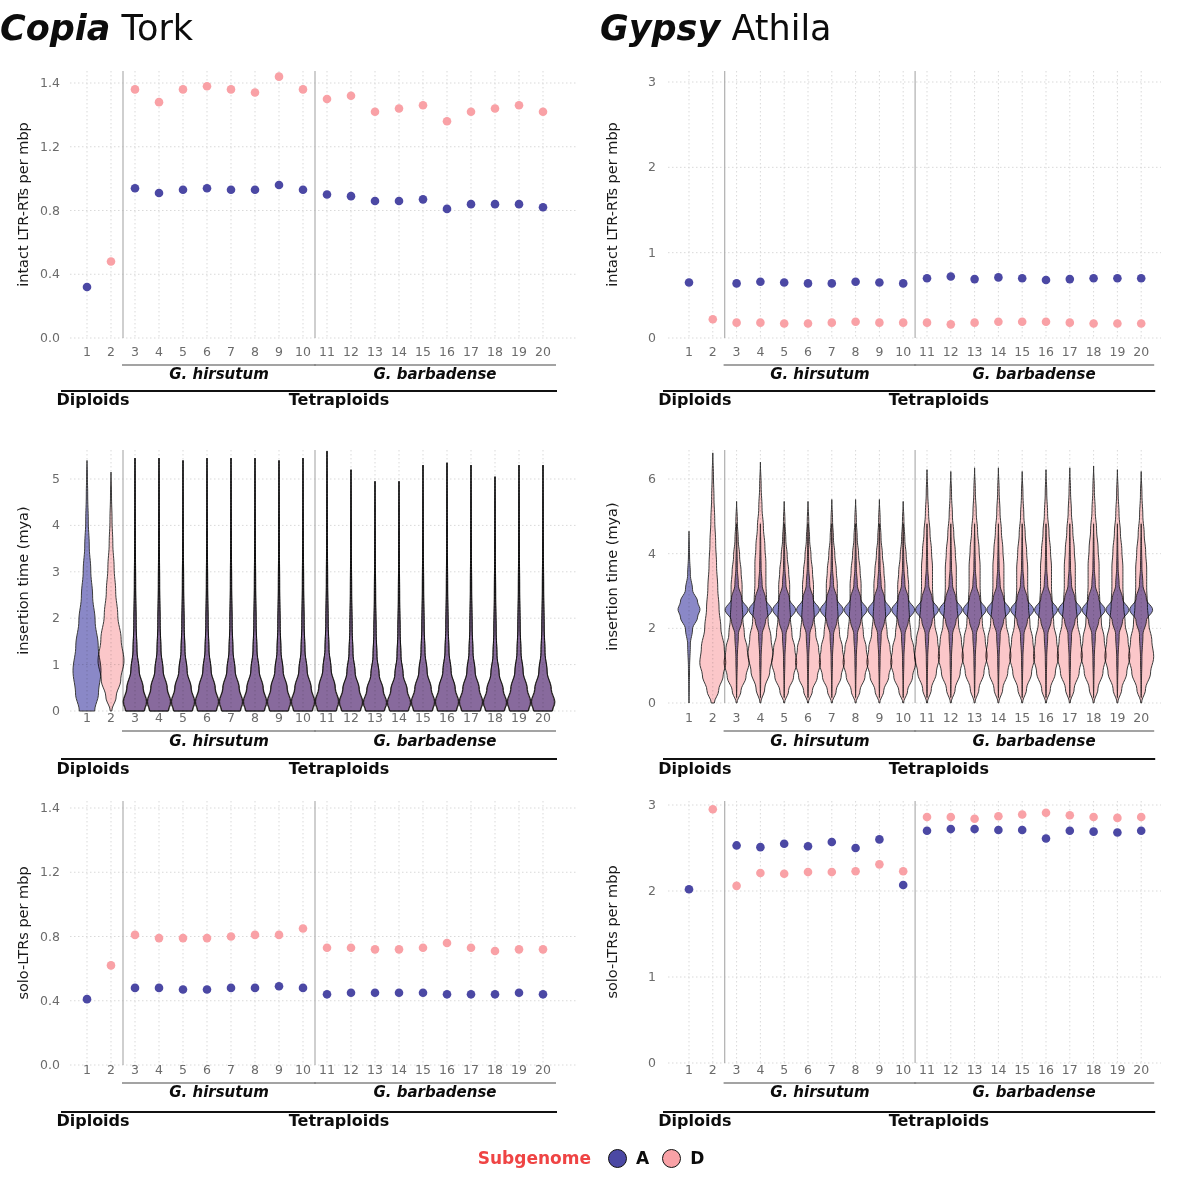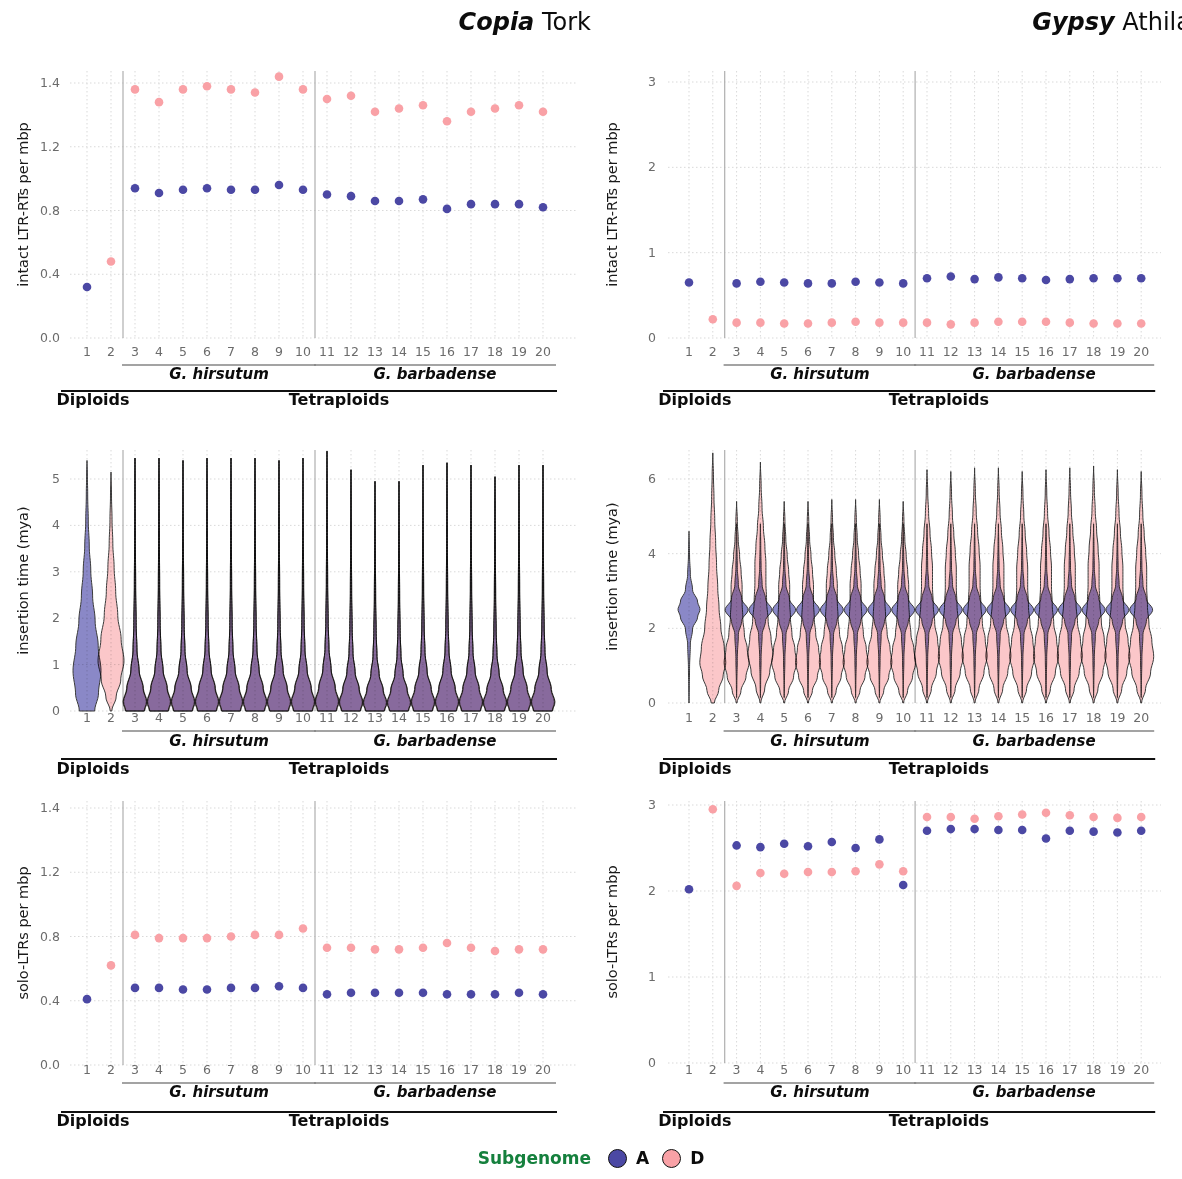--- a/index.html
+++ b/index.html
@@ -1,25 +1,25 @@
 <!DOCTYPE html>
 <html><head>
 <meta charset="utf-8">
 <style>
   html,body{margin:0;padding:0;background:#fff;}
   .figure{position:relative;width:1182px;height:1179px;background:#ffffff;
           font-family:"DejaVu Sans","Liberation Sans",sans-serif;overflow:hidden;}
-  .col-title{position:absolute;top:8px;width:591px;text-align:right;
-             font-size:24px;font-weight:600;color:#0c0c0c;letter-spacing:0;}
+  .col-title{position:absolute;top:8px;width:591px;text-align:left;
+             font-size:35px;font-weight:600;color:#0c0c0c;letter-spacing:0;}
   .col-title .t-italic{font-style:italic;}
   .col-title .t-rest{font-style:normal;margin-left:.32em;font-weight:500;}
   .panel-svg{position:absolute;}
   .legend-row{position:absolute;top:1140px;left:0;width:1182px;height:36px;
               display:flex;justify-content:center;align-items:center;gap:13px;}
-  .legend-label{font-weight:700;font-size:17px;color:#15803d;margin-right:4px;}
+  .legend-label{font-weight:700;font-size:17px;color:#ef4444;margin-right:4px;}
   .legend-item{display:flex;align-items:center;gap:9px;}
   .legend-dot{width:19px;height:19px;border-radius:50%;border:1.6px solid #111;
               box-sizing:border-box;display:inline-block;}
   .legend-key{font-weight:700;font-size:17px;color:#0c0c0c;}
 </style>
 </head>
 <body>
 
 <div class="figure">
 

